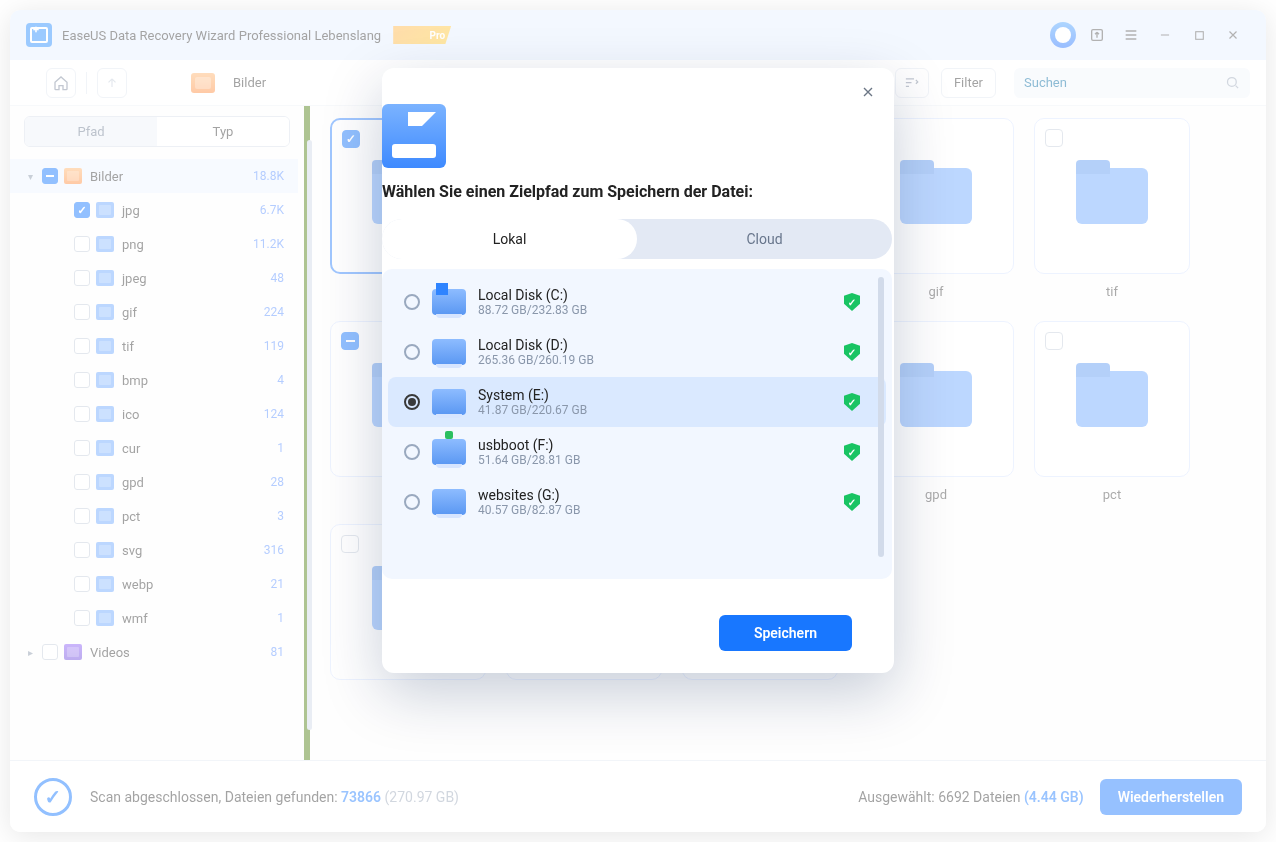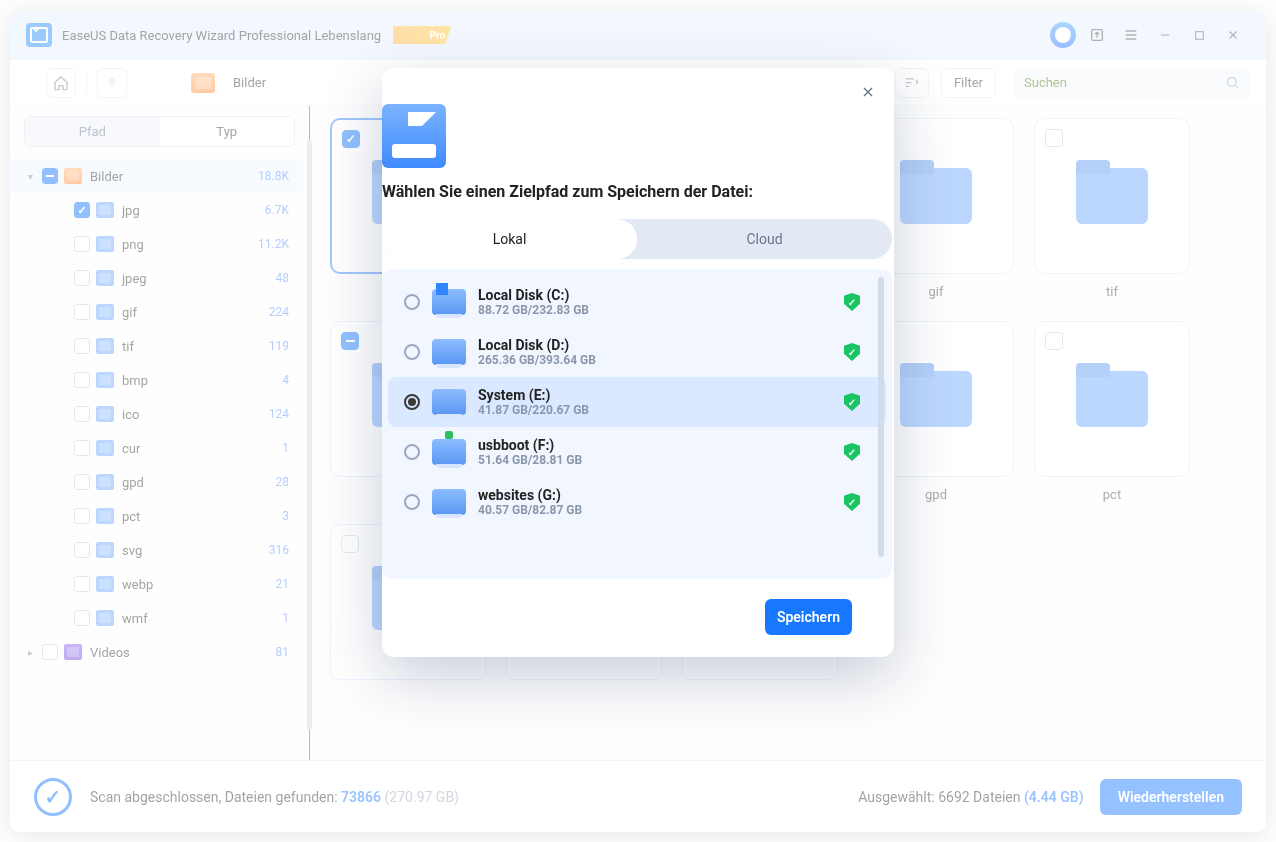--- a/index.html
+++ b/index.html
@@ -86,30 +86,30 @@
     width:34px;height:30px;border-radius:6px;border:1px solid #e0e6ef;
     display:flex;align-items:center;justify-content:center;color:#7a869a;font-size:14px;
     margin-left:4px;
   }
   .toolbar .filter-btn{
     height:30px;padding:0 12px;border-radius:6px;border:1px solid #e0e6ef;
     font-size:13px;color:#333;margin-left:4px;display:flex;align-items:center;
   }
   .toolbar .search{
     width:236px;height:30px;border-radius:6px;background:#f1f5fb;
-    display:flex;align-items:center;padding:0 10px;margin-left:10px;color:#4d7c0f;
+    display:flex;align-items:center;padding:0 10px;margin-left:10px;color:#0369a1;
     font-size:13px;justify-content:space-between;
   }
 
   
   .body { flex:1; display:flex; overflow:hidden; }
 
   .sidebar{
     width:300px;
-    border-right:1px solid #4d7c0f;
+    border-right:6px solid #4d7c0f;
     display:flex;
     flex-direction:column;
     overflow:hidden;
   }
   .side-head{
     display:flex; margin:10px 14px 6px 14px;
     border:1px solid #d7dee9; border-radius:6px; overflow:hidden;
     font-size:13px; color:#333;
   }
   .side-head .seg{ flex:1; text-align:center; padding:7px 0; }
@@ -249,21 +249,20 @@
     overflow:hidden;
   }
   .disk-list::after{
     content:"";position:absolute;top:8px;right:8px;width:6px;height:280px;
     background:#d2dbea;border-radius:3px;
   }
   .disk{
     display:flex;align-items:center;gap:12px;
     padding:10px 12px 10px 16px;border-radius:8px;
     cursor:pointer;
-    font-weight:bold;
   }
   .disk.selected{ background:#dae9ff; }
   .disk .radio{
     width:16px;height:16px;border:2px solid #9aa9bf;border-radius:50%;
     display:flex;align-items:center;justify-content:center;
   }
   .disk.selected .radio{ border-color:#3a3a3a; }
   .disk.selected .radio::after{content:"";width:8px;height:8px;border-radius:50%;background:#3a3a3a;}
   .disk .dico{
     width:34px;height:26px;border-radius:4px;background:linear-gradient(#8dbcff,#5a97f2);position:relative;
@@ -275,23 +274,23 @@
   .disk .name{font-size:14px;color:#222;}
   .disk .size{font-size:12px;color:#8a97ab;margin-top:0;}
   .disk .shield{
     width:16px;height:18px;background:#19c463;
     clip-path:polygon(50% 0,100% 15%,100% 60%,50% 100%,0 60%,0 15%);
     position:relative;margin-right:14px;
   }
   .disk .shield::after{content:"✓";position:absolute;inset:0;display:flex;align-items:center;justify-content:center;color:#fff;font-size:10px;font-weight:700;}
 
   .modal .save-btn{
-    align-self:flex-end;margin:20px 42px 0 0;
+    align-self:flex-end;margin:36px 42px 0 0;
     background:#1877ff;color:#fff;border:none;border-radius:6px;
-    padding:10px 12px;font-size:14px;font-weight:600;cursor:pointer;
+    padding:10px 35px;font-size:14px;font-weight:600;cursor:pointer;
   }
 </style>
 </head>
 <body>
 
 <div class="app">
 
   <div class="titlebar">
     <div class="logo"></div>
     <span class="title">EaseUS Data Recovery Wizard Professional Lebenslang</span>
@@ -616,21 +615,21 @@
               <div class="name">Local Disk (C:)</div>
               <div class="size">88.72 GB/232.83 GB</div>
             </div>
             <div class="shield"></div>
           </div>
           <div class="disk">
             <div class="radio"></div>
             <div class="dico "></div>
             <div class="texts">
               <div class="name">Local Disk (D:)</div>
-              <div class="size">265.36 GB/393.64 GB</div>
+              <div class="size">265.36 GB/260.19 GB</div>
             </div>
             <div class="shield"></div>
           </div>
           <div class="disk selected">
             <div class="radio"></div>
             <div class="dico "></div>
             <div class="texts">
               <div class="name">System (E:)</div>
               <div class="size">41.87 GB/220.67 GB</div>
             </div>

